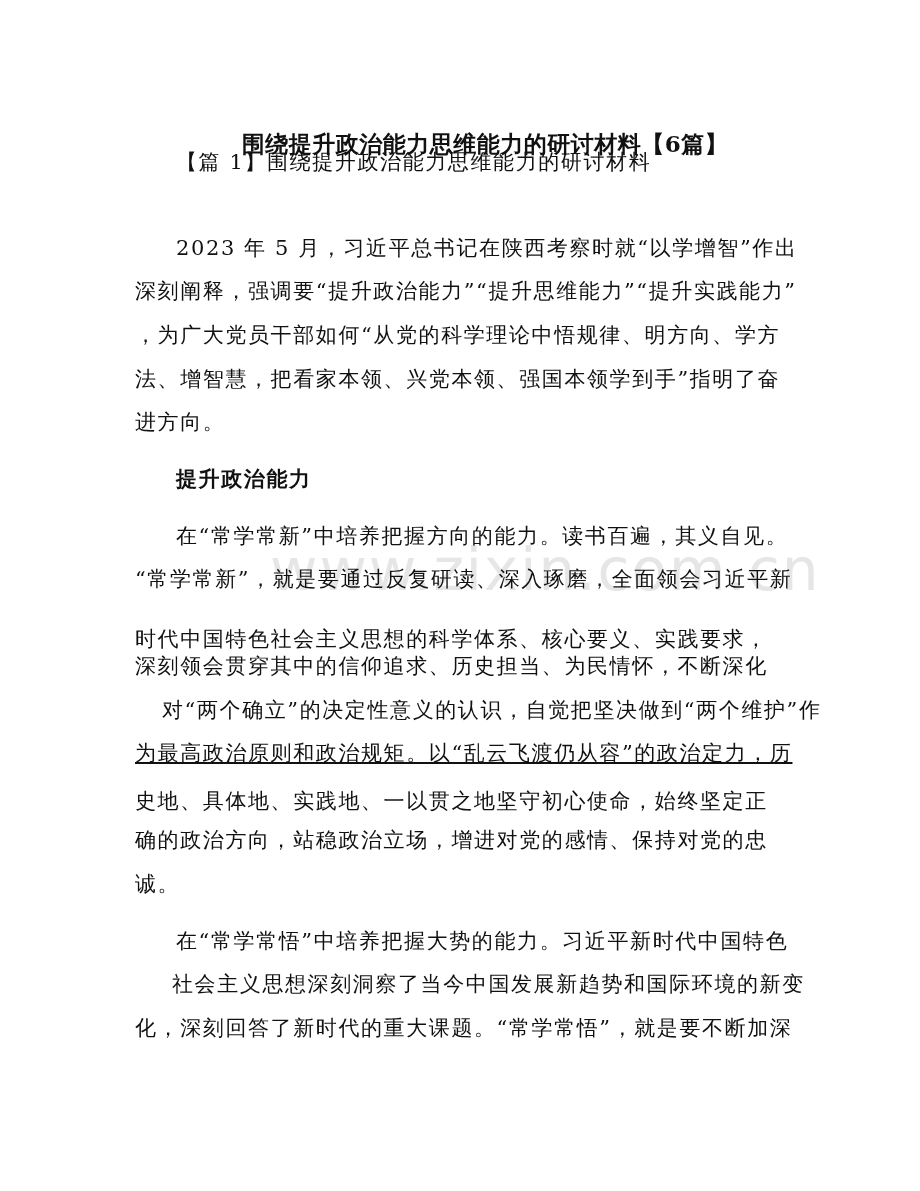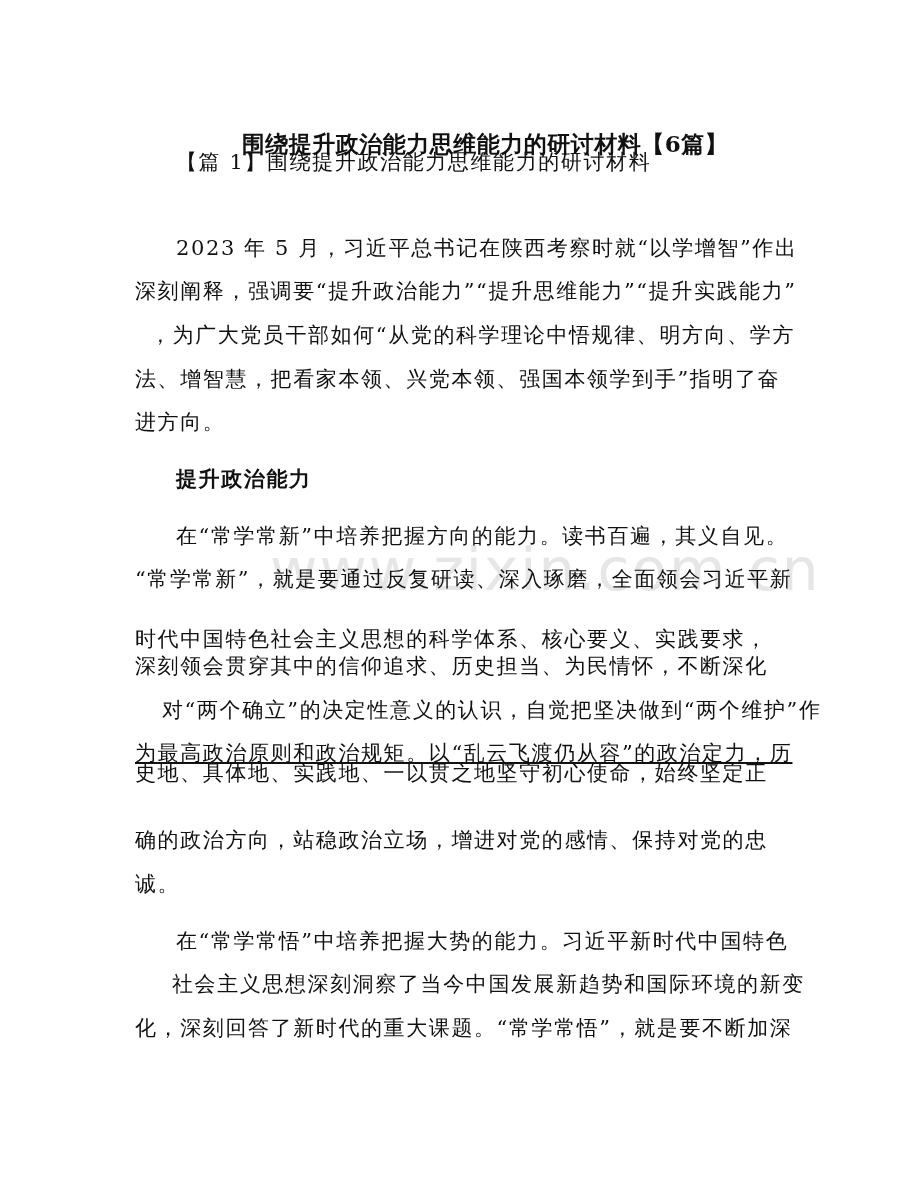--- a/index.html
+++ b/index.html
@@ -62,30 +62,30 @@
 
 <div class="page">
   <div class="watermark">www.zixin.com.cn</div>
 
   <h1 class="title" style="margin:16px;">围绕提升政治能力思维能力的研讨材料【6篇】</h1>
 
   <div id="lines">
       <div class="line indent" style="top: 147px;">【篇 1】围绕提升政治能力思维能力的研讨材料</div>
       <div class="line indent" style="top: 233px;">2023 年 5 月，习近平总书记在陕西考察时就“以学增智”作出</div>
       <div class="line" style="top: 276px;">深刻阐释，强调要“提升政治能力”“提升思维能力”“提升实践能力”</div>
-      <div class="line" style="top: 320px; text-align: right;">，为广大党员干部如何“从党的科学理论中悟规律、明方向、学方</div>
+      <div class="line" style="top: 320px;">，为广大党员干部如何“从党的科学理论中悟规律、明方向、学方</div>
       <div class="line" style="top: 364px;">法、增智慧，把看家本领、兴党本领、强国本领学到手”指明了奋</div>
       <div class="line" style="top: 407px;">进方向。</div>
       <div class="line indent" style="top: 464px; font-weight: bold;">提升政治能力</div>
       <div class="line indent" style="top: 521px;">在“常学常新”中培养把握方向的能力。读书百遍，其义自见。</div>
       <div class="line" style="top: 564px;">“常学常新”，就是要通过反复研读、深入琢磨，全面领会习近平新</div>
       <div class="line" style="top: 608px; margin-top: 16px;">时代中国特色社会主义思想的科学体系、核心要义、实践要求，</div>
       <div class="line" style="top: 651px;">深刻领会贯穿其中的信仰追求、历史担当、为民情怀，不断深化</div>
       <div class="line" style="top: 695px; margin-left: 27px;">对“两个确立”的决定性意义的认识，自觉把坚决做到“两个维护”作</div>
       <div class="line" style="top: 738px; text-decoration: underline;">为最高政治原则和政治规矩。以“乱云飞渡仍从容”的政治定力，历</div>
-      <div class="line" style="top: 758px;">史地、具体地、实践地、一以贯之地坚守初心使命，始终坚定正</div>
+      <div class="line" style="top: 786px;">史地、具体地、实践地、一以贯之地坚守初心使命，始终坚定正</div>
       <div class="line" style="top: 825px;">确的政治方向，站稳政治立场，增进对党的感情、保持对党的忠</div>
       <div class="line" style="top: 869px;">诚。</div>
       <div class="line indent" style="top: 926px;">在“常学常悟”中培养把握大势的能力。习近平新时代中国特色</div>
       <div class="line" style="top: 969px; margin-left: 37px;">社会主义思想深刻洞察了当今中国发展新趋势和国际环境的新变</div>
       <div class="line" style="top: 1013px;">化，深刻回答了新时代的重大课题。“常学常悟”，就是要不断加深</div>
     </div>
 </div>
 
 </body></html>

